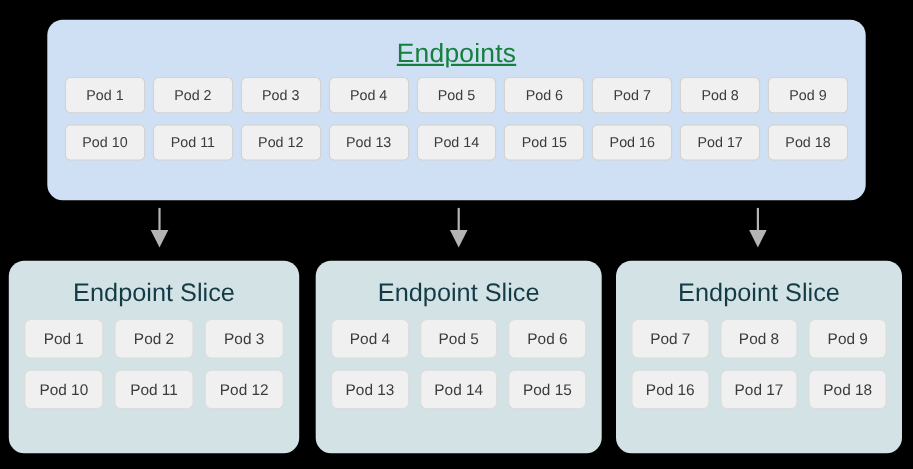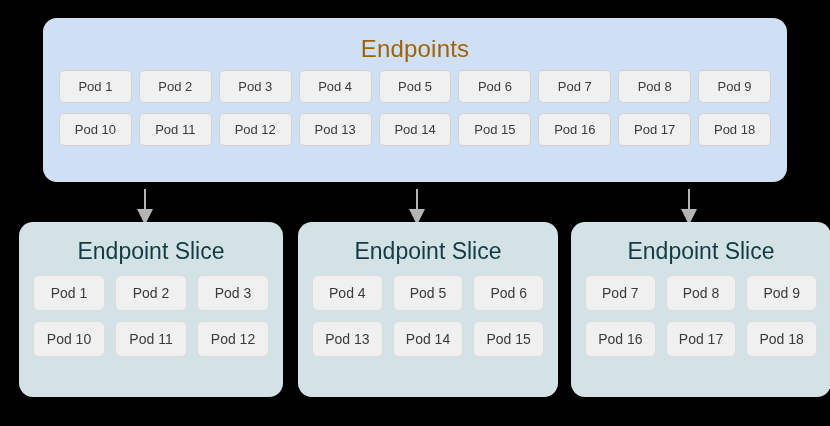--- a/index.html
+++ b/index.html
@@ -27,23 +27,24 @@
     border-radius: 14px;
     box-sizing: border-box;
   }
   .endpoints-title {
     position: absolute;
     top: 16px;
     left: 0;
     width: 100%;
     text-align: center;
     font-size: 24px;
-    color: #a16207;
+    color: #15803d;
     letter-spacing: 0.2px;
     line-height: 30px;
+    text-decoration: underline;
   }
   .endpoints-rows {
     position: absolute;
     top: 52px;
     left: 16px;
     right: 16px;
   }
   .ep-row {
     display: flex;
     gap: 7px;
@@ -85,26 +86,25 @@
     width: 0;
     height: 0;
     border-left: 8px solid transparent;
     border-right: 8px solid transparent;
     border-top: 16px solid #b4b4b4;
   }
 
   
   .slice-panel {
     position: absolute;
-    top: 222px;
+    top: 237px;
     height: 175px;
     background: #d2e2e5;
     border-radius: 14px;
     box-sizing: border-box;
-    margin-left: 11px;
   }
   .slice-title {
     position: absolute;
     top: 15px;
     left: 0;
     width: 100%;
     text-align: center;
     font-size: 23px;
     color: #143a45;
     line-height: 29px;

